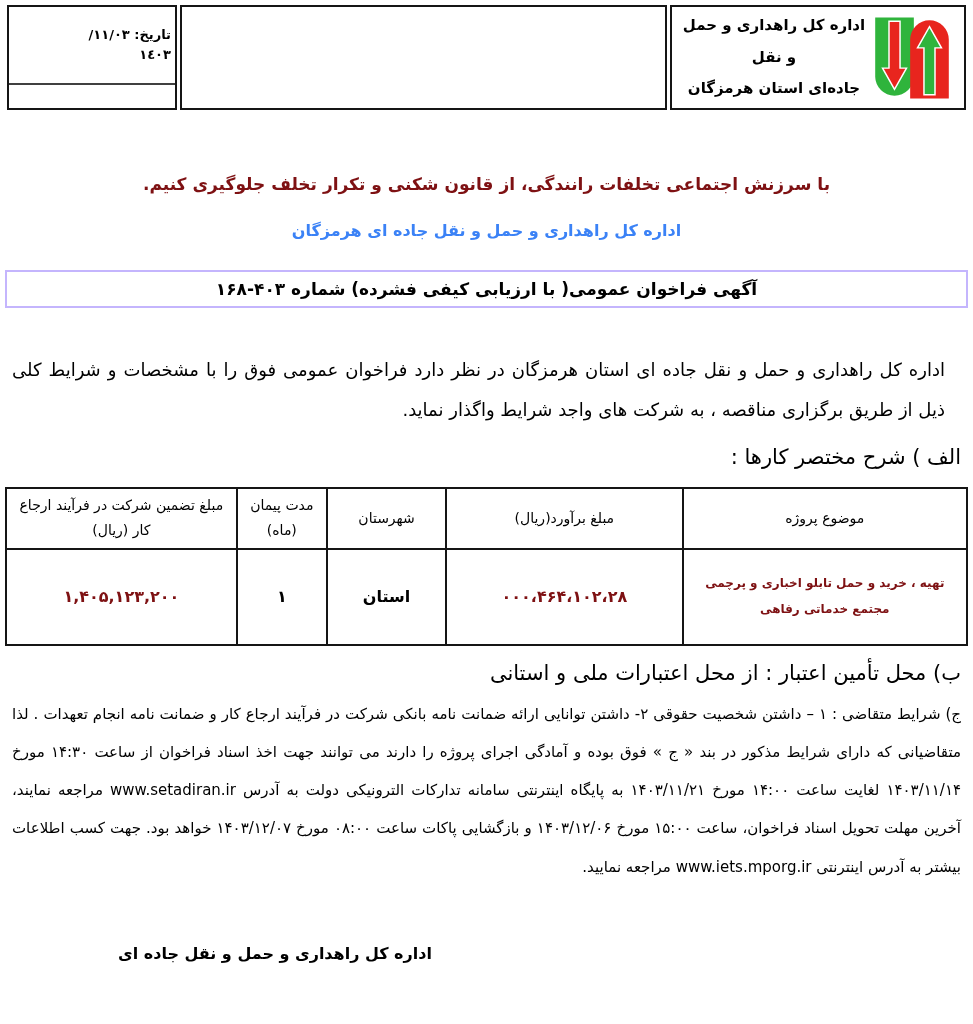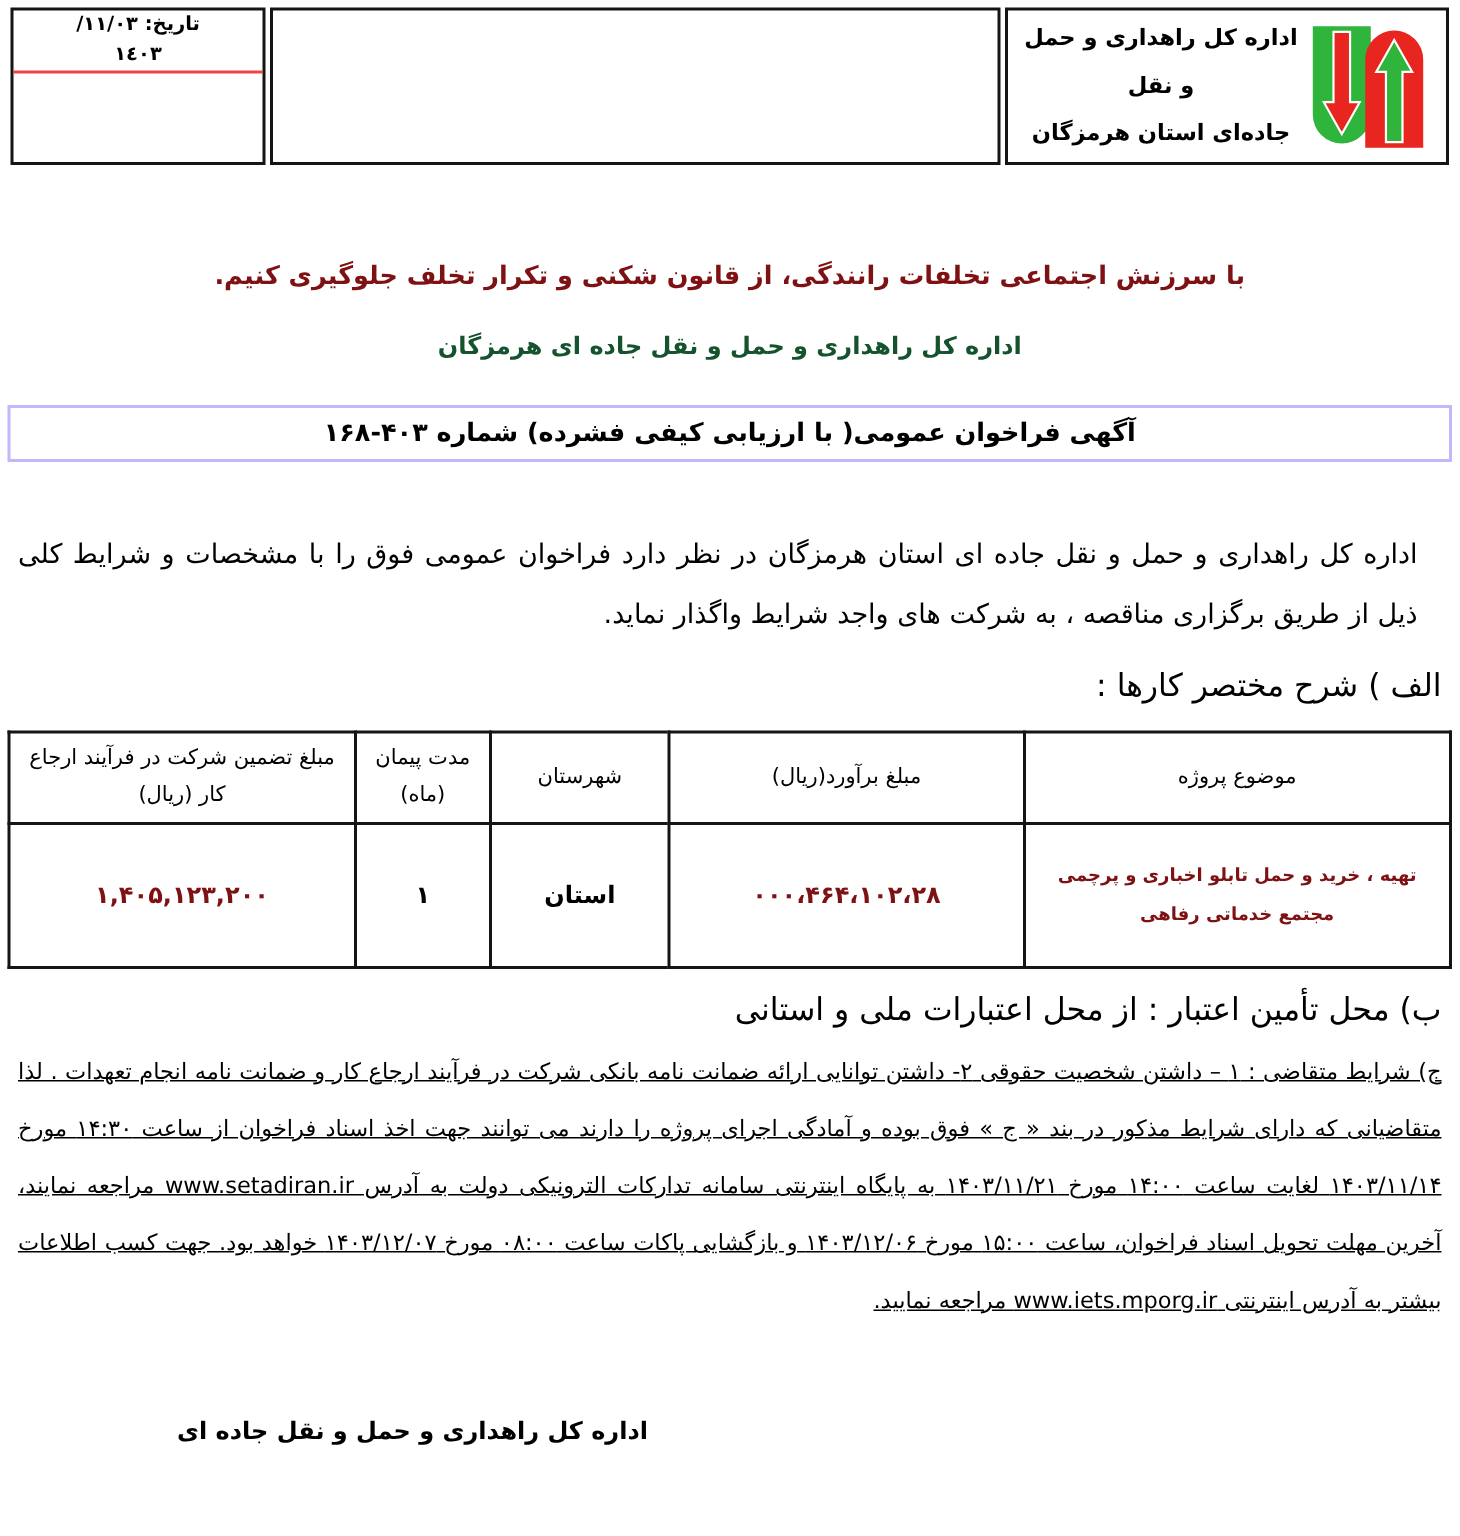--- a/index.html
+++ b/index.html
@@ -5,31 +5,31 @@
   html,body{margin:0;padding:0;background:#ffffff;}
   .page{
     width:973px;height:1024px;overflow:hidden;background:#ffffff;
     font-family:"DejaVu Sans","Liberation Sans",sans-serif;
     color:#000;direction:rtl;position:relative;
   }
   
   .header-row{display:flex;direction:ltr;gap:3px;padding:5px 7px 0 7px;height:110px;box-sizing:border-box;}
   .hdr-box{border:2px solid #151515;box-sizing:border-box;background:#fff;}
   .date-box{width:170px;display:flex;flex-direction:column;}
-  .date-cell{border-bottom:2px solid #ef4444;text-align:center;font-weight:bold;font-size:13px;line-height:1.55;padding:0 4px;}
+  .date-cell{border-bottom:2px solid #404040;text-align:right;font-weight:bold;font-size:13px;line-height:1.55;padding:18px 4px;}
   .date-line{direction:rtl;white-space:nowrap;}
   .ltr{direction:ltr;unicode-bidi:bidi-override;display:inline-block;}
   .page-cell{text-align:center;font-weight:bold;font-size:14px;padding-top:5px;flex:1;}
   .mid-box{flex:1;}
   .org-box{width:296px;display:flex;direction:rtl;align-items:center;padding:4px 6px;}
   .logo-wrap{width:92px;height:92px;flex:0 0 auto;}
   .org-text{flex:1;text-align:center;font-weight:bold;font-size:15px;line-height:2.1;padding-left:4px;}
   
   .slogan{margin-top:64px;text-align:center;font-weight:bold;font-size:17px;}
-  .org-title{margin-top:27px;text-align:center;font-weight:bold;font-size:16px;color:#14532d;}
+  .org-title{margin-top:27px;text-align:center;font-weight:bold;font-size:16px;color:#3b82f6;}
   .notice-title{
     margin:30px 5px 0 5px;border:2px solid #c4b5fd;text-align:center;
     font-weight:bold;font-size:17px;padding:7px 4px;
   }
   
   .para{margin:42px 28px 0 12px;font-size:18px;line-height:2.2;text-align:justify;}
   .label-line{margin:16px 12px 0 12px;font-size:21px;}
   
   table.works{width:963px;margin:18px auto 0 auto;border-collapse:collapse;table-layout:fixed;}
   table.works th,table.works td{border:2px solid #151515;padding:4px 6px;box-sizing:border-box;}
@@ -37,21 +37,21 @@
   table.works td{text-align:center;vertical-align:middle;height:96px;}
   .col-project{width:29.6%;}
   .col-estimate{width:24.6%;}
   .col-county{width:12.4%;}
   .col-duration{width:9.4%;}
   .col-guarantee{width:24.0%;}
   .cell-project{font-weight:bold;font-size:12px;line-height:2.15;}
   .cell-estimate,.cell-guarantee{font-weight:bold;font-size:16px;}
   .cell-county,.cell-duration{font-weight:bold;font-size:16px;color:#000;}
   
-  .section-c{margin:10px 12px 0 12px;font-size:15px;line-height:2.55;text-align:justify;text-decoration:underline;}
+  .section-c{margin:10px 12px 0 12px;font-size:15px;line-height:2.55;text-align:justify;}
   
   .footer-sig{margin-top:58px;text-align:left;padding-left:118px;font-weight:bold;font-size:16px;}
 </style>
 </head>
 <body>
 
 <div class="page">
 
   <div class="header-row">
     <div class="hdr-box date-box">

